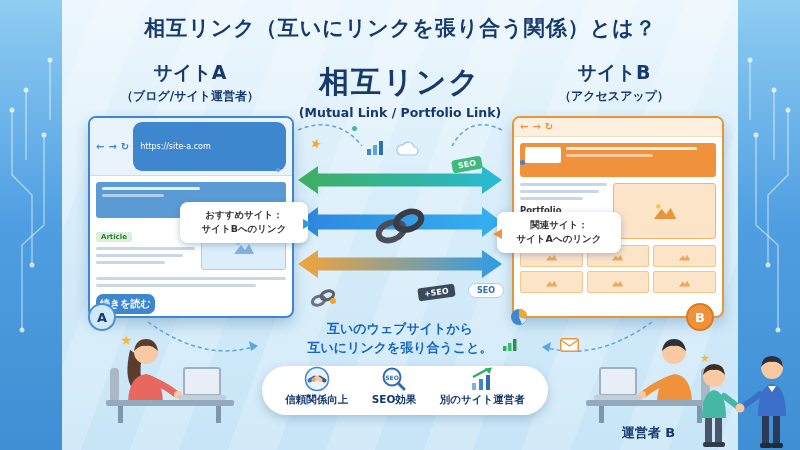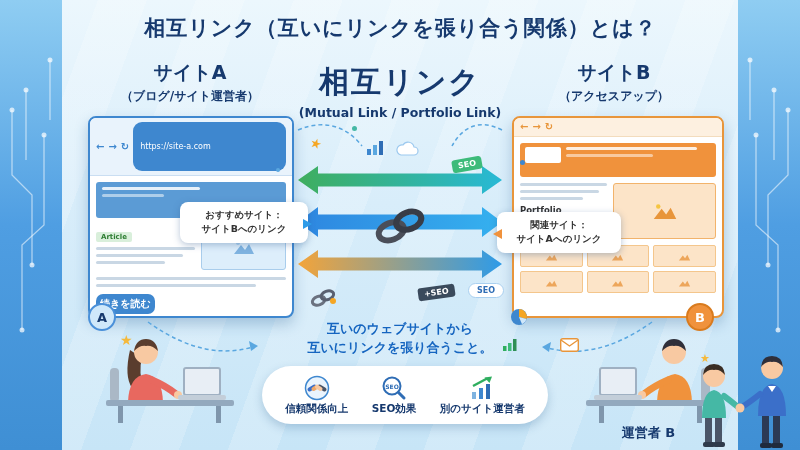--- a/index.html
+++ b/index.html
@@ -46,21 +46,21 @@
   .cell{height:20px;background:#fce4c8;border:1px solid #f4c68c;border-radius:2px;display:flex;align-items:center;justify-content:center;}
   
   .note{position:absolute;background:#fff;border-radius:8px;box-shadow:0 2px 7px rgba(50,90,140,.35);padding:6px 7px;font-size:9.5px;font-weight:bold;color:#333;text-align:center;line-height:1.5;z-index:6;}
   #note-a{left:180px;top:202px;width:114px;}
   #note-a::after{content:"";position:absolute;right:-9px;top:17px;border:5px solid transparent;border-left:9px solid #2e9be8;}
   #note-b{left:497px;top:212px;width:110px;}
   #note-b::before{content:"";position:absolute;left:-9px;top:17px;border:5px solid transparent;border-right:9px solid #f0923c;}
   
   .abs{position:absolute;}
   .desc{position:absolute;left:292px;top:320px;width:216px;text-align:center;color:#1565c0;font-size:13px;font-weight:bold;line-height:1.45;z-index:3;}
-  #benefits{position:absolute;left:262px;top:366px;width:286px;height:58px;background:#fff;border-radius:29px;box-shadow:0 4px 10px rgba(40,90,140,.25);display:flex;align-items:center;justify-content:space-evenly;z-index:5;}
+  #benefits{position:absolute;left:262px;top:366px;width:286px;height:49px;background:#fff;border-radius:29px;box-shadow:0 4px 10px rgba(40,90,140,.25);display:flex;justify-content:space-evenly;z-index:5;}
   .benefit{display:flex;flex-direction:column;align-items:center;gap:1px;}
   .benefit .lbl{font-size:10.5px;font-weight:bold;color:#16396e;white-space:nowrap;}
   .badge{position:absolute;width:24px;height:24px;border-radius:50%;display:flex;align-items:center;justify-content:center;font-size:13px;font-weight:bold;z-index:6;}
   #badge-a{left:88px;top:303px;background:#cfe8fa;border:2px solid #4a90d9;color:#16396e;}
   #badge-b{left:686px;top:303px;background:#f0923c;border:2px solid #d97b1e;color:#fff;}
   .operator{position:absolute;width:125px;text-align:center;font-size:13px;font-weight:bold;color:#16396e;z-index:4;}
   #op-a{left:106px;top:424px;}
   #op-b{left:586px;top:424px;}
   .tag{position:absolute;font-size:8px;font-weight:bold;color:#fff;padding:2px 6px;border-radius:3px;z-index:4;}
   #seo-tag-green{left:452px;top:158px;background:#3dbb7a;transform:rotate(-10deg);}

